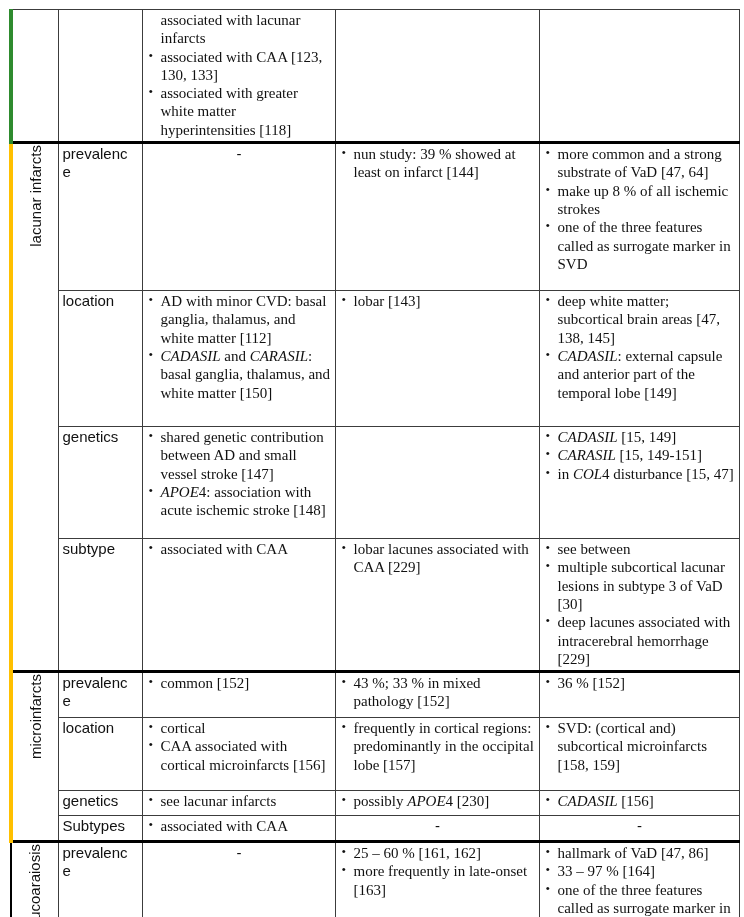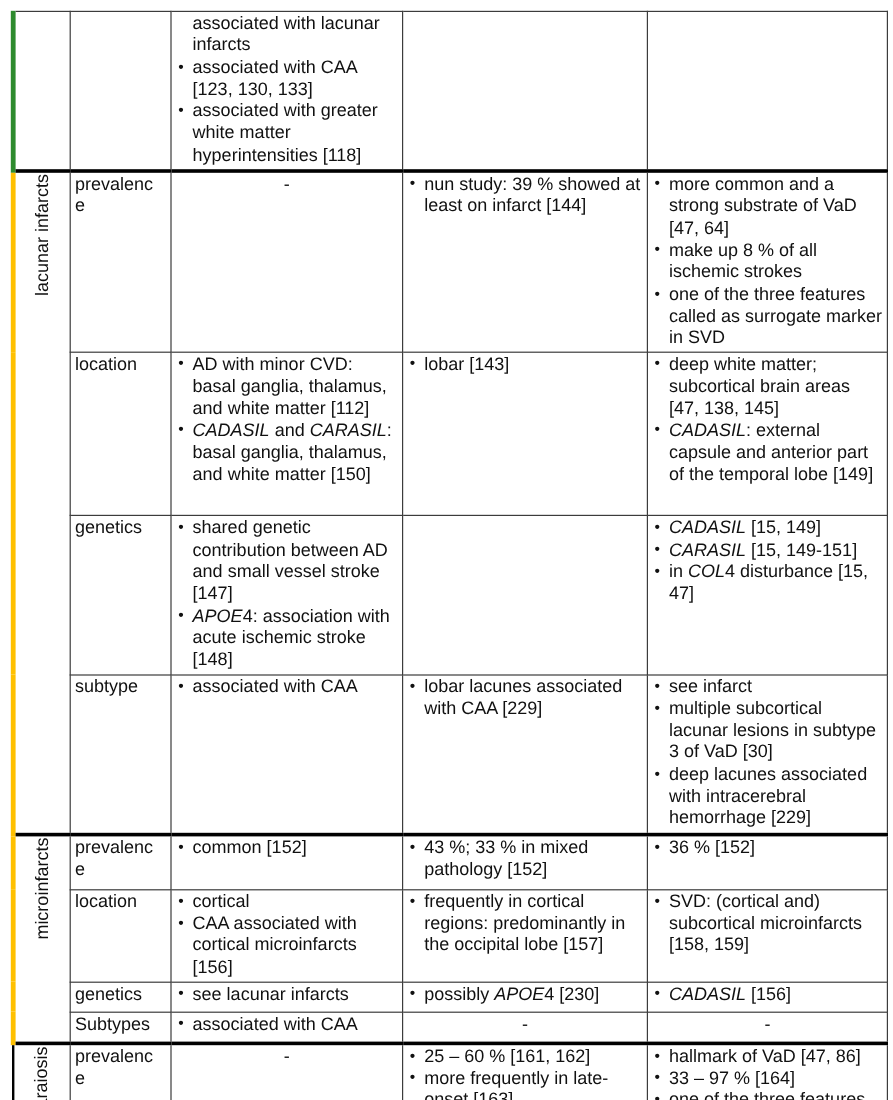--- a/index.html
+++ b/index.html
@@ -55,20 +55,21 @@
     display: inline-block;
     max-width: 68px;
     word-break: break-all;
     overflow-wrap: anywhere;
   }
   td.cell-dash { text-align: center; }
   .item {
     position: relative;
     padding-left: 14px;
     text-align: left;
+    font-family: Liberation Serif, serif;
   }
   .item .dot {
     position: absolute;
     left: 2px;
     top: 0;
     font-size: 13px;
   }
   .item i { font-style: italic; margin-top: 43px; }
 </style>
 </head>
@@ -137,21 +138,21 @@
         </tr>
         <tr style="height: 124px;">
           <td class="row-label"><span class="row-label-text">subtype</span></td>
           <td>
             <div class="item"><span class="dot">•</span><span>associated with CAA</span></div>
           </td>
           <td>
             <div class="item"><span class="dot">•</span><span>lobar lacunes associated with CAA [229]</span></div>
           </td>
           <td>
-            <div class="item"><span class="dot">•</span><span>see infarct</span></div>
+            <div class="item"><span class="dot">•</span><span>see between</span></div>
             <div class="item"><span class="dot">•</span><span>multiple subcortical lacunar lesions in subtype 3 of VaD [30]</span></div>
             <div class="item"><span class="dot">•</span><span>deep lacunes associated with intracerebral hemorrhage [229]</span></div>
           </td>
         </tr>
         <tr class="section-start" style="height: 46px;">
           <td class="section-label" rowspan="4" style="border-left: 4px solid rgb(255, 192, 0);"><div class="vlabel" style="max-height: 162px; height: auto;">microinfarcts</div></td>
           <td class="row-label"><span class="row-label-text">prevalence</span></td>
           <td>
             <div class="item"><span class="dot">•</span><span>common [152]</span></div>
           </td>

